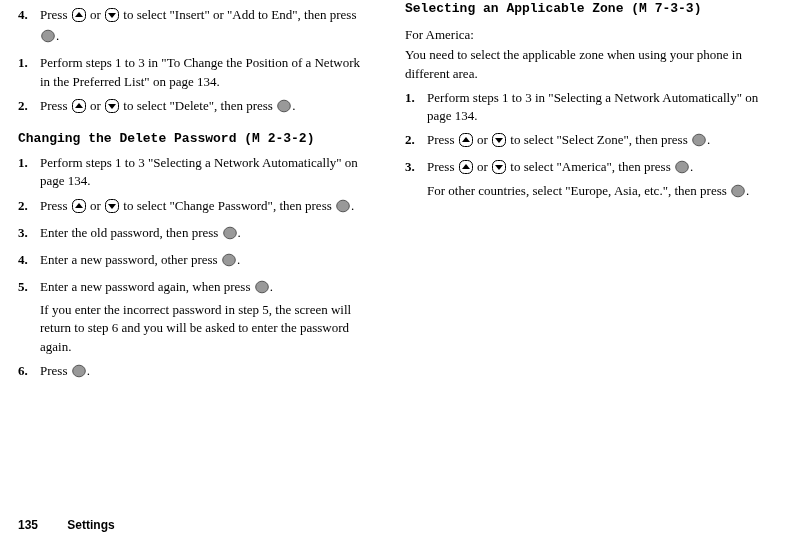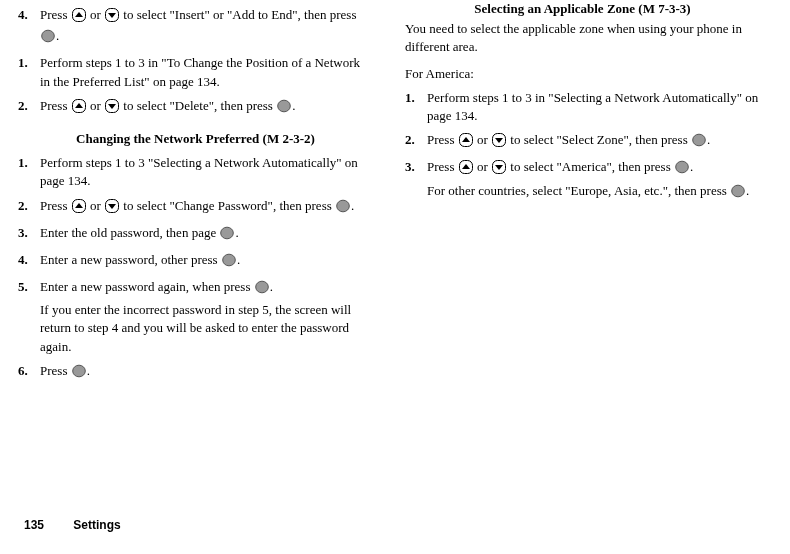--- a/index.html
+++ b/index.html
@@ -16,36 +16,34 @@
     }
     .columns {
       display: flex;
       gap: 32px;
     }
     .col { flex: 1; }
     .step { display: flex; margin-top: 6px; }
     .step-num { font-weight: bold; width: 22px; flex-shrink: 0; }
     .step-body { flex: 1; }
     .subhead {
-      font-family: Liberation Serif, serif;
+      font-family: Liberation Mono, monospace;
       font-size: 13px;
       margin-top: 12px;
-      text-align: center;
     }
     .subhead-bold { font-weight: bold; }
     .menucode { font-weight: bold; }
     .substep { margin-top: 2px; }
     .icon-up, .icon-down, .icon-circle {
       display: inline-block; vertical-align: -3px; margin: 0 1px;
     }
     .footer {
       position: absolute; bottom: 20px; left: 18px;
       font-family: Arial, Helvetica, sans-serif; font-weight: bold;
       font-size: 12px;
-      margin-left: 6px;
     }
     .footer .page { display: inline-block; width: 46px; }
   </style>
 </head>
 <body>
 
 <div class="columns">
 
   <div class="col">
 
@@ -79,21 +77,21 @@
             </svg></span><span> or </span><span class="icon-down"><svg width="14" height="14">
               <rect x="0.5" y="0.5" width="13" height="13" rx="5" ry="5" fill="none" stroke="#000"></rect>
               <path d="M3 5 L7 10 L11 5 Z" fill="#000"></path>
             </svg></span><span> to select "Delete", then press </span><span class="icon-circle"><svg width="14" height="14">
               <ellipse cx="7" cy="7" rx="6.3" ry="5.8" fill="#999" stroke="#555"></ellipse>
             </svg></span><span>.</span>
       </div>
     </div>
 
     <div class="subhead subhead-bold">
-      <span>Changing the Network Preferred</span><span class="menucode"> (M 2-3-2)</span>
+      <span>Changing the Delete Password</span><span class="menucode"> (M 2-3-2)</span>
     </div>
 
     <div class="step">
       <div class="step-num">1.</div>
       <div class="step-body">Perform steps 1 to 3 "Selecting a Network Automatically" on page 134.</div>
     </div>
 
     <div class="step">
       <div class="step-num">2.</div>
       <div class="step-body">
@@ -105,65 +103,65 @@
               <path d="M3 5 L7 10 L11 5 Z" fill="#000"></path>
             </svg></span><span> to select "Change Password", then press </span><span class="icon-circle"><svg width="14" height="14">
               <ellipse cx="7" cy="7" rx="6.3" ry="5.8" fill="#999" stroke="#555"></ellipse>
             </svg></span><span>.</span>
       </div>
     </div>
 
     <div class="step">
       <div class="step-num">3.</div>
       <div class="step-body">
-        <span>Enter the old password, then page </span><span class="icon-circle"><svg width="14" height="14">
+        <span>Enter the old password, then press </span><span class="icon-circle"><svg width="14" height="14">
               <ellipse cx="7" cy="7" rx="6.3" ry="5.8" fill="#999" stroke="#555"></ellipse>
             </svg></span><span>.</span>
       </div>
     </div>
 
     <div class="step">
       <div class="step-num">4.</div>
       <div class="step-body">
         <span>Enter a new password, other press </span><span class="icon-circle"><svg width="14" height="14">
               <ellipse cx="7" cy="7" rx="6.3" ry="5.8" fill="#999" stroke="#555"></ellipse>
             </svg></span><span>.</span>
       </div>
     </div>
 
     <div class="step">
       <div class="step-num">5.</div>
       <div class="step-body">
         <span>Enter a new password again, when press </span><span class="icon-circle"><svg width="14" height="14">
               <ellipse cx="7" cy="7" rx="6.3" ry="5.8" fill="#999" stroke="#555"></ellipse>
             </svg></span><span>.</span>
-        <div class="substep">If you enter the incorrect password in step 5, the screen will return to step 4 and you will be asked to enter the password again.</div>
+        <div class="substep">If you enter the incorrect password in step 5, the screen will return to step 6 and you will be asked to enter the password again.</div>
       </div>
     </div>
 
     <div class="step">
       <div class="step-num">6.</div>
       <div class="step-body">
         <span>Press </span><span class="icon-circle"><svg width="14" height="14">
               <ellipse cx="7" cy="7" rx="6.3" ry="5.8" fill="#999" stroke="#555"></ellipse>
             </svg></span><span>.</span>
       </div>
     </div>
 
   </div>
 
   <div class="col">
 
     <div class="subhead subhead-bold" style="margin-top:0">
       <span>Selecting an Applicable Zone</span><span class="menucode"> (M 7-3-3)</span>
     </div>
 
+    <div style="margin-top:8px">For America:</div>
+
     <div style="margin-top:2px">You need to select the applicable zone when using your phone in different area.</div>
-
-    <div style="margin-top:8px">For America:</div>
 
     <div class="step">
       <div class="step-num">1.</div>
       <div class="step-body">Perform steps 1 to 3 in "Selecting a Network Automatically" on page 134.</div>
     </div>
 
     <div class="step">
       <div class="step-num">2.</div>
       <div class="step-body">
         <span>Press </span><span class="icon-up"><svg width="14" height="14">

